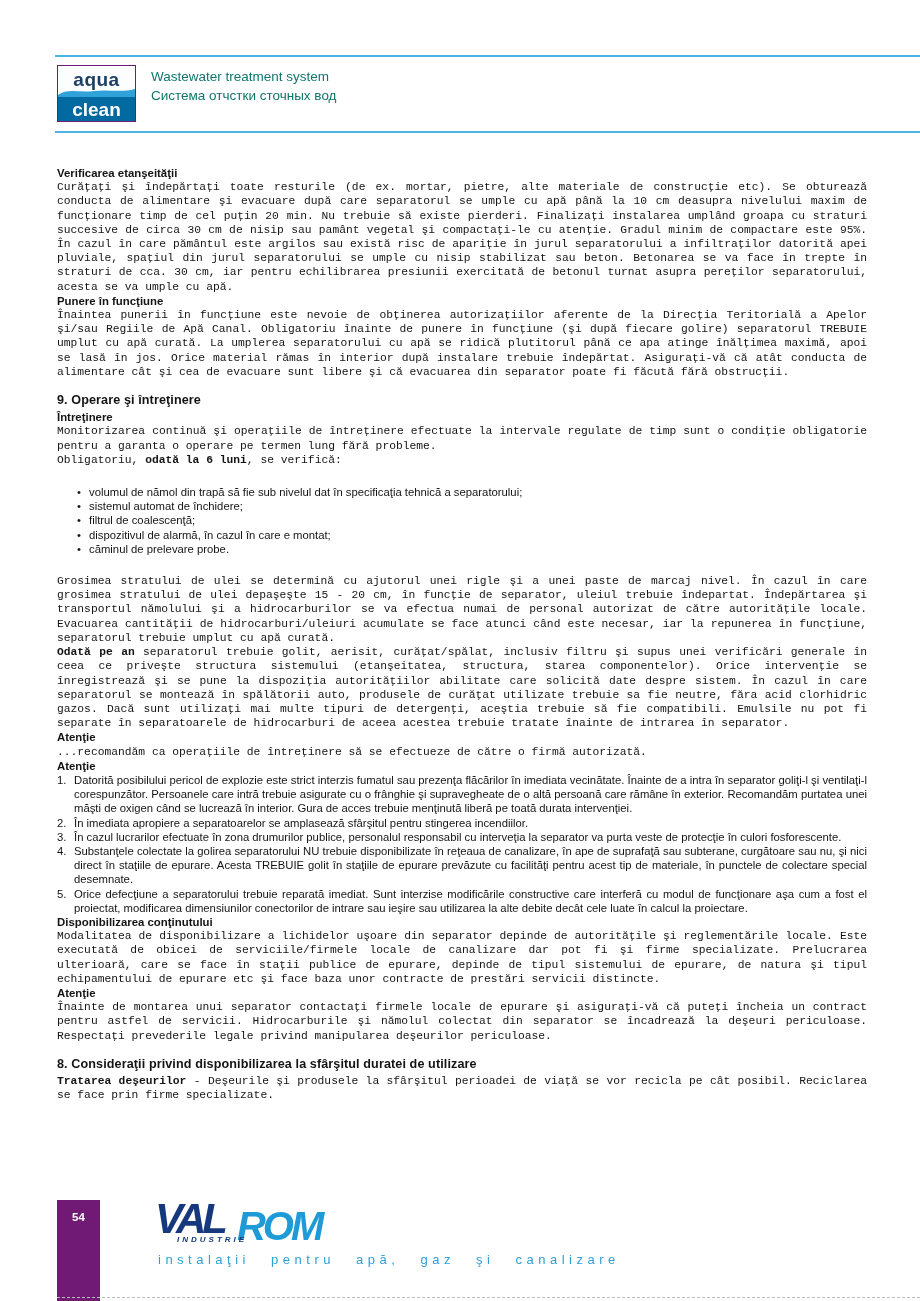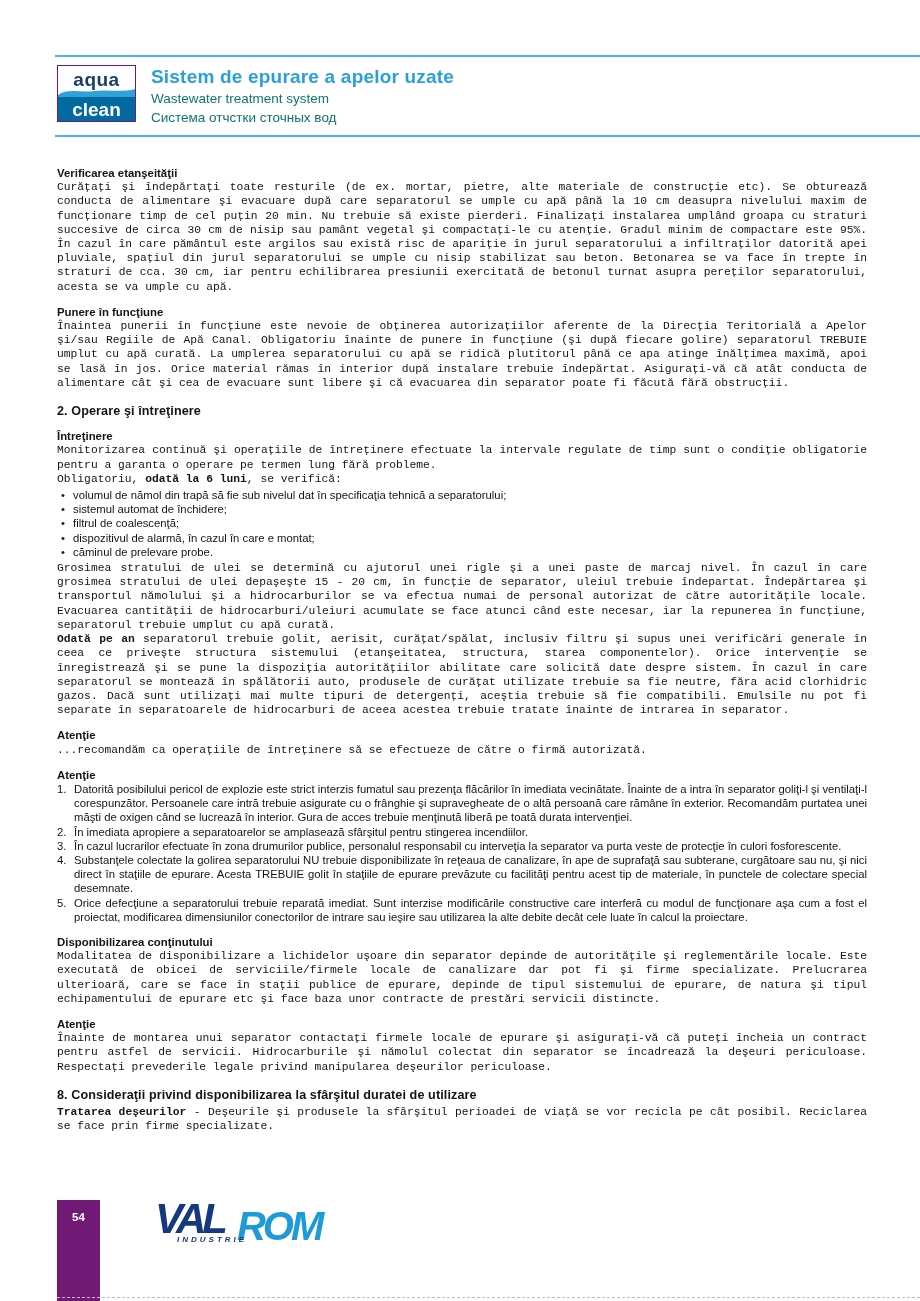--- a/index.html
+++ b/index.html
@@ -23,25 +23,25 @@
   .aqua-bottom { position:absolute; left:0; right:0; top:31px; bottom:0; background:#0369a1;
     color:#fff; font-weight:bold; font-size:19px; text-align:center; line-height:25px; }
   .titles { margin-left:15px; padding-top:1px; }
   .doc-title { color:#2aa0db; font-size:19px; font-weight:bold; letter-spacing:0.2px; line-height:22px; }
   .doc-sub { color:#0f766e; font-size:13.5px; line-height:17px; margin-top:2px; }
 
   
   .content { position:absolute; left:57px; width:810px; top:166px;
     font-size:11.3px; line-height:14.2px; text-align:justify; }
   .sec-h { font-weight:bold; font-size:11.4px; margin:0; text-align:left; }
-  .mt { margin-top:11px; }
+  .mt { }
   .content p { margin:0;font-family:Liberation Mono, monospace; }
   .chapter { font-weight:bold; font-size:12.6px; letter-spacing:0.1px;
     margin:14px 0 3px 0; text-align:left; }
-  ul.bullets { margin:2px; padding:0; list-style:none; }
+  ul.bullets { margin:18px; padding:0; list-style:none; }
   ul.bullets li { padding-left:14px; position:relative; }
   ul.bullets li::before { content:"\2022"; position:absolute; left:2px; }
   ol.numlist { margin:0; padding:0; list-style:none; counter-reset:n; }
   ol.numlist li { padding-left:17px; position:relative; counter-increment:n; }
   ol.numlist li::before { content:counter(n) "."; position:absolute; left:0; }
 
   
   .pagebar { position:absolute; left:57px; top:1200px; width:43px; height:115px; background:#701a75; }
   .pagenum { color:#fff; font-weight:bold; font-size:11.5px; text-align:center; padding-top:11px; }
   .valrom { position:absolute; left:155px; top:1198px; white-space:nowrap; }
@@ -66,37 +66,36 @@
       <div class="aqua-logo">
         <div class="aqua-top">aqua</div>
         <div class="aqua-wave">
           <svg viewBox="0 0 64 12" preserveAspectRatio="none">
             <path d="M0,9 C8,2 18,7 30,5 C42,3 52,7 64,3 L64,12 L0,12 Z" fill="#2fa2d9"></path>
           </svg>
         </div>
         <div class="aqua-bottom">clean</div>
       </div>
       <div class="titles">
-        <div class="doc-title">Sistem de epurare a apelor uzate</div>
         <div class="doc-sub">Wastewater treatment system</div>
         <div class="doc-sub">Система отчстки сточных вод</div>
       </div>
     </div>
     <div class="rule"></div>
   </div>
 
   <div class="content">
 
     <div class="sec-h">Verificarea etanşeităţii</div>
     <p>Curăţaţi şi îndepărtaţi toate resturile (de ex. mortar, pietre, alte materiale de construcţie etc). Se obturează conducta de alimentare şi evacuare după care separatorul se umple cu apă până la 10 cm deasupra nivelului maxim de funcţionare timp de cel puţin 20 min. Nu trebuie să existe pierderi. Finalizaţi instalarea umplând groapa cu straturi succesive de circa 30 cm de nisip sau pamânt vegetal şi compactaţi-le cu atenţie. Gradul minim de compactare este 95%. În cazul în care pământul este argilos sau există risc de apariţie în jurul separatorului a infiltraţilor datorită apei pluviale, spaţiul din jurul separatorului se umple cu nisip stabilizat sau beton. Betonarea se va face în trepte în straturi de cca. 30 cm, iar pentru echilibrarea presiunii exercitată de betonul turnat asupra pereţilor separatorului, acesta se va umple cu apă.</p>
 
     <div class="sec-h mt">Punere în funcţiune</div>
     <p>Înaintea punerii în funcţiune este nevoie de obţinerea autorizaţiilor aferente de la Direcţia Teritorială a Apelor şi/sau Regiile de Apă Canal. Obligatoriu înainte de punere în funcţiune (şi după fiecare golire) separatorul TREBUIE umplut cu apă curată. La umplerea separatorului cu apă se ridică plutitorul până ce apa atinge înălţimea maximă, apoi se lasă în jos. Orice material rămas în interior după instalare trebuie îndepărtat. Asiguraţi-vă că atât conducta de alimentare cât şi cea de evacuare sunt libere şi că evacuarea din separator poate fi făcută fără obstrucţii.</p>
 
-    <div class="chapter">2. Operare şi întreţinere</div>
+    <div class="chapter">9. Operare şi întreţinere</div>
 
     <div class="sec-h mt">Întreţinere</div>
     <p>Monitorizarea continuă şi operaţiile de întreţinere efectuate la intervale regulate de timp sunt o condiţie obligatorie pentru a garanta o operare pe termen lung fără probleme.</p>
 
     <p class="mt"><span>Obligatoriu, </span><b>odată la 6 luni</b><span>, se verifică:</span></p>
     <ul class="bullets">
       <li>volumul de nămol din trapă să fie sub nivelul dat în specificaţia tehnică a separatorului;</li>
       <li>sistemul automat de închidere;</li>
       <li>filtrul de coalescenţă;</li>
       <li>dispozitivul de alarmă, în cazul în care e montat;</li>
@@ -132,16 +131,17 @@
 
   <div class="pagebar">
     <div class="pagenum">54</div>
   </div>
 
   <div class="valrom">
     <span class="val">VAL</span><span class="rom">ROM</span>
     <span class="industrie">INDUSTRIE</span>
   </div>
 
+  <div class="tagline">instalaţii pentru apă, gaz şi canalizare</div>
 
   <div class="cutline"></div>
 
 </div>
 
 </body></html>

